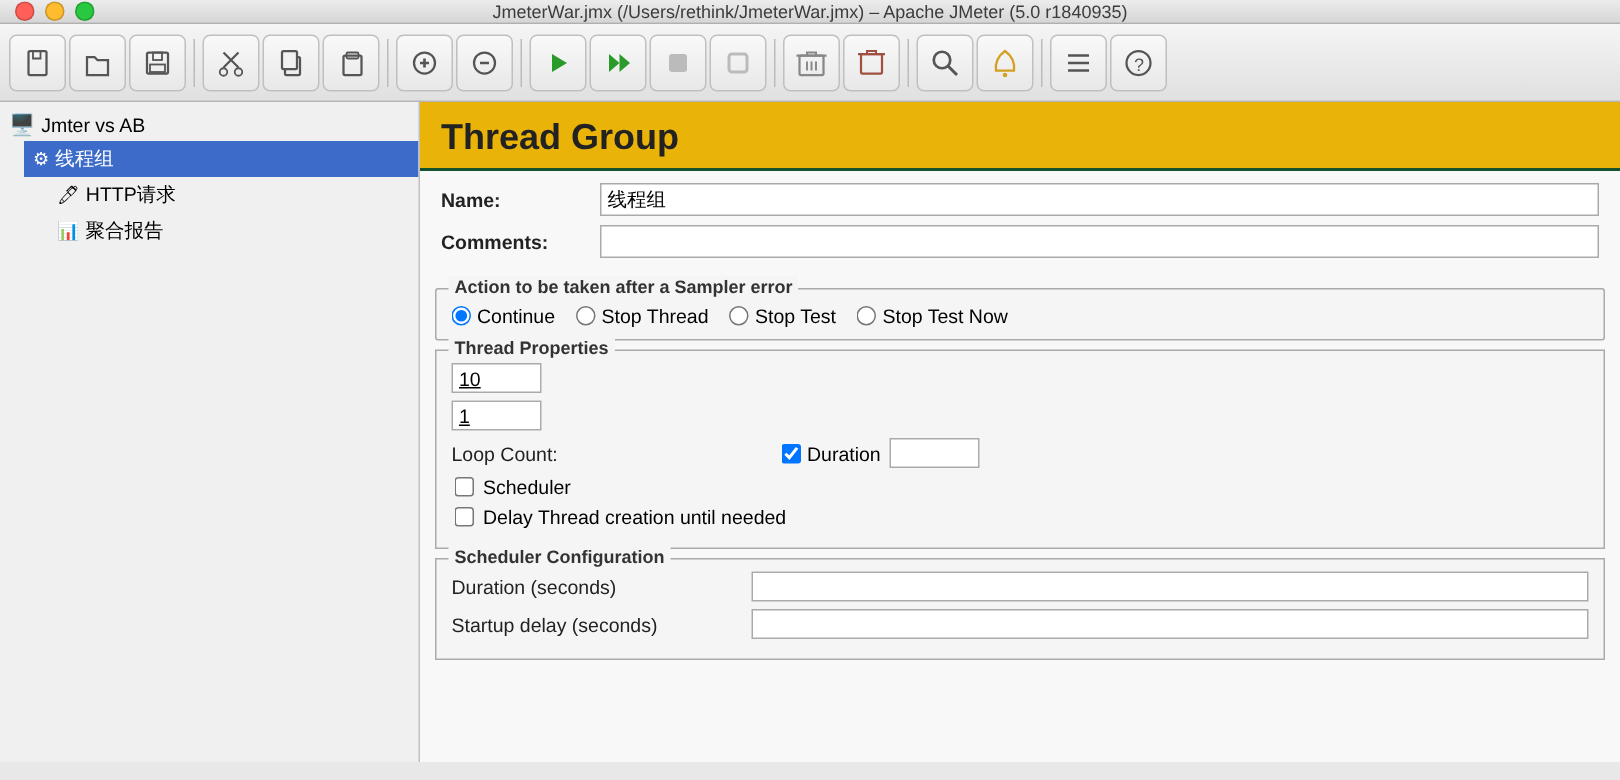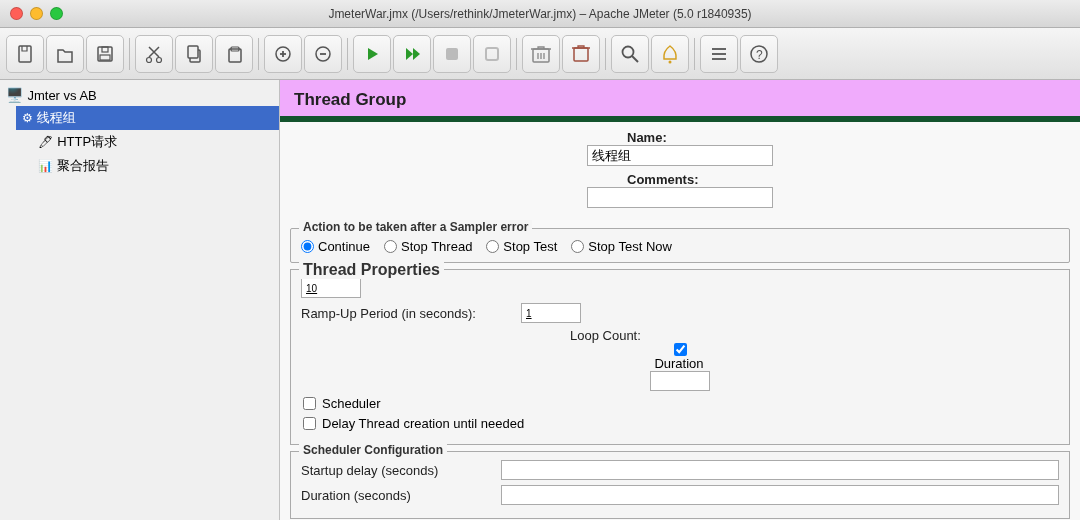--- a/index.html
+++ b/index.html
@@ -6,21 +6,21 @@
     body {
       font-family: -apple-system, "Helvetica Neue", Arial, sans-serif;
       font-size: 13px;
       background: #e8e8e8;
       width: 1080px;
       height: 520px;
       overflow: hidden;
     }
     
     #titlebar {
-      height: 28px;
+      height: 16px;
       background: linear-gradient(to bottom, #ececec, #d6d6d6);
       display: flex;
       align-items: center;
       justify-content: center;
       border-bottom: 1px solid #b0b0b0;
       position: relative;
     }
     #window-controls {
       position: absolute;
       left: 10px;
@@ -86,35 +86,34 @@
     .tree-indent { margin-left: 16px; }
     .tree-indent2 { margin-left: 32px; }
     
     #content {
       flex: 1;
       background: #f8f8f8;
       overflow: auto;
       padding: 0;
     }
     .panel-title {
-      font-size: 17px;
+      font-size: 24px;
       font-weight: bold;
       padding: 10px 14px 6px 14px;
       color: #222;
-      border-bottom: 6px solid #14532d;
-      background: #f0abfc;
+      border-bottom: 2px solid #14532d;
+      background: #eab308;
     }
     .form-area {
       padding: 8px 14px;
     }
     .form-row {
       display: flex;
       align-items: center;
       margin-bottom: 6px;
-      flex-direction: column;
     }
     .form-label {
       font-weight: bold;
       min-width: 100px;
       margin-right: 6px;
       color: #222;
     }
     .form-input-wide {
       border: 1px solid #aaa;
       background: white;
@@ -161,39 +160,39 @@
       padding: 8px 10px;
       position: relative;
       background: #f5f5f5;
     }
     .thread-section-title {
       position: absolute;
       top: -9px;
       left: 8px;
       background: #f5f5f5;
       padding: 0 4px;
-      font-size: 16px;
+      font-size: 12px;
       color: #333;
       font-weight: bold;
     }
     .prop-row {
       display: flex;
       align-items: center;
       margin-bottom: 5px;
     }
     .prop-label {
       min-width: 220px;
       color: #222;
       font-size: 13px;
     }
     .prop-input {
       border: 1px solid #aaa;
       background: white;
       padding: 1px 4px;
-      font-size: 10px;
+      font-size: 13px;
       height: 20px;
       width: 60px;
       text-decoration: underline;
     }
     .checkbox-row {
       display: flex; align-items: center; gap: 6px;
       margin-bottom: 5px;
       padding-left: 2px;
     }
     
@@ -225,21 +224,21 @@
     }
     .scheduler-input {
       border: 1px solid #aaa;
       background: white;
       padding: 1px 4px;
       font-size: 13px;
       height: 20px;
       flex: 1;
     }
     .loop-count-row {
-      display: flex; align-items: center; margin-bottom: 5px; flex-direction: column;
+      display: flex; align-items: center; margin-bottom: 5px;
     }
   </style>
 </head>
 <body>
 
 <div id="titlebar">
   <div id="window-controls">
     <div class="win-btn win-close"></div>
     <div class="win-btn win-min"></div>
     <div class="win-btn win-max"></div>
@@ -432,21 +431,20 @@
     </div>
 
     <div class="thread-section">
       <span class="thread-section-title">Thread Properties</span>
 
       <div class="prop-row">
         <input class="prop-input" type="text" value="10" style="">
       </div>
 
       <div class="prop-row">
-        <span class="prop-label">Ramp-Up Period (in seconds):</span>
         <input class="prop-input" type="text" value="1" style="">
       </div>
 
       <div class="loop-count-row">
         <span class="prop-label">Loop Count:</span>
         <input type="checkbox" checked="" style="">
         <span style="margin-left:4px; margin-right:6px;">Duration</span>
         <input class="prop-input" type="text" value="" style="">
       </div>
 
@@ -458,24 +456,24 @@
       <div class="checkbox-row">
         <input type="checkbox" style="">
         <span>Delay Thread creation until needed</span>
       </div>
     </div>
 
     <div class="scheduler-section">
       <span class="scheduler-section-title">Scheduler Configuration</span>
 
       <div class="scheduler-row">
+        <span class="scheduler-label">Duration (seconds)</span>
+        <input class="scheduler-input" type="text" value="" style="">
+      </div>
+
+      <div class="scheduler-row">
         <span class="scheduler-label">Startup delay (seconds)</span>
         <input class="scheduler-input" type="text" value="" style="">
       </div>
-
-      <div class="scheduler-row">
-        <span class="scheduler-label">Duration (seconds)</span>
-        <input class="scheduler-input" type="text" value="" style="">
-      </div>
     </div>
 
   </div>
 </div>
 
 </body></html>

